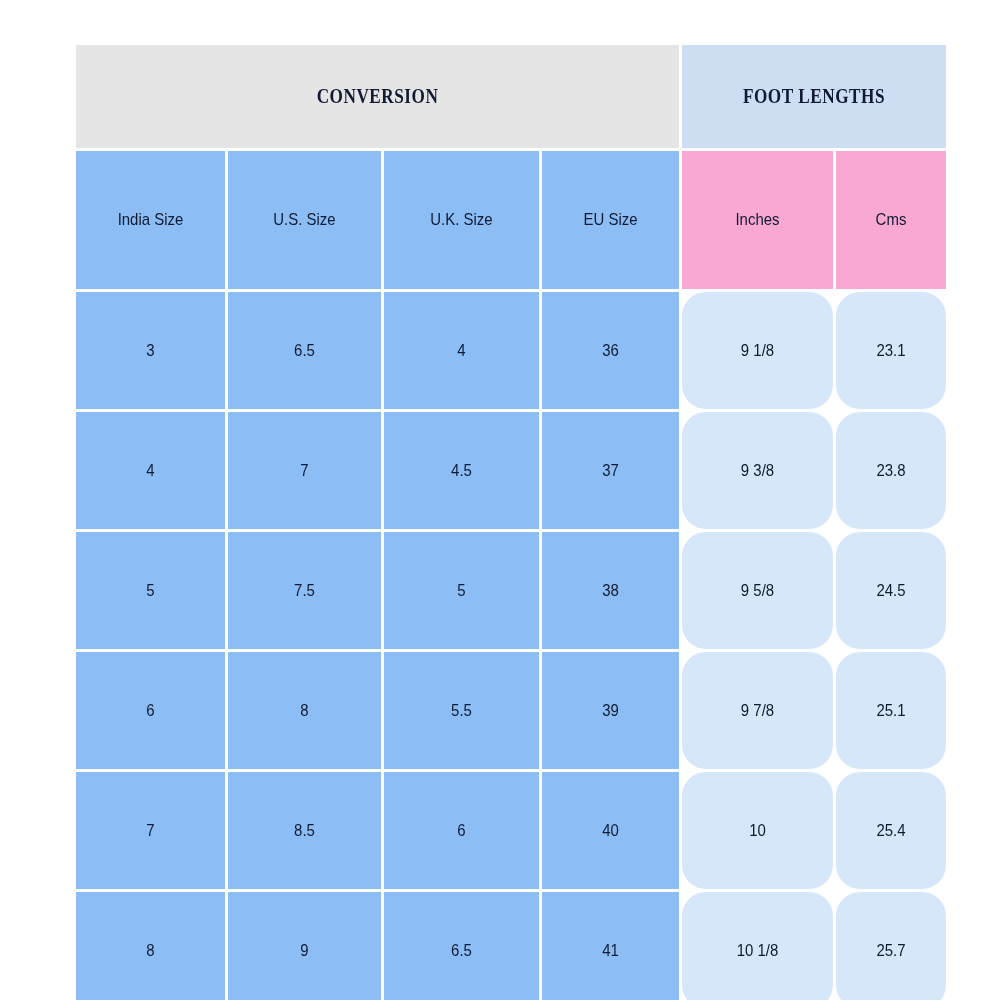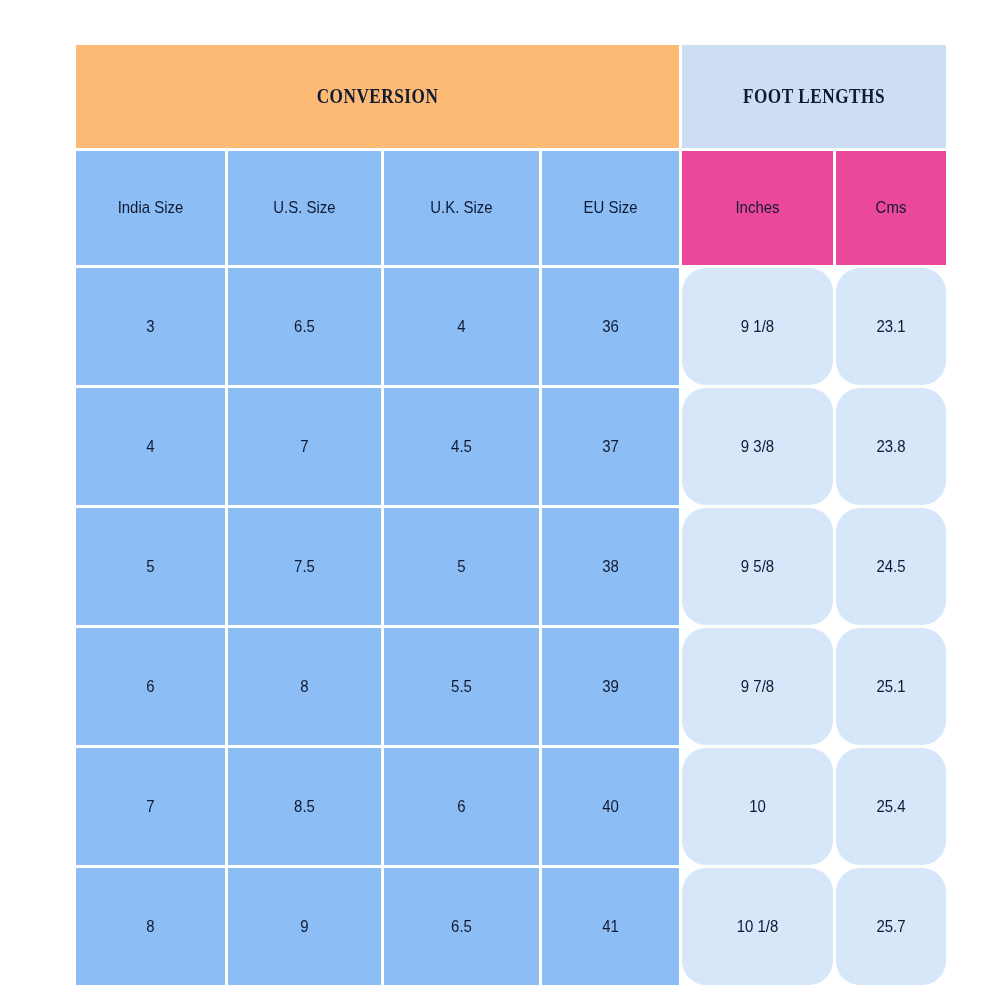--- a/index.html
+++ b/index.html
@@ -40,42 +40,42 @@
 
   
   .sec-title {
     height: 103px;
     font-family: "Liberation Serif", serif;
     font-weight: bold;
     font-size: 20px;
     letter-spacing: 0.6px;
   }
   .sec-conversion {
-    background: #fdba74;
+    background: #e5e5e5;
     margin-left: 16px;
   }
   .sec-foot {
     background: #cedef2;
   }
   .sec-title-inner {
     display: block;
     font-stretch: condensed;
     transform: scaleX(0.86);
   }
 
   
   .col-head {
-    height: 114px;
+    height: 138px;
     font-size: 17px;
   }
   .col-head-conv {
     background: #8cbef5;
   }
   .col-head-foot {
-    background: #ec4899;
+    background: #f9a8d4;
   }
   .col-head-inner,
   .cell-inner {
     display: block;
     transform: scaleX(0.88);
   }
 
   
   .data-row td {
     height: 117px;

